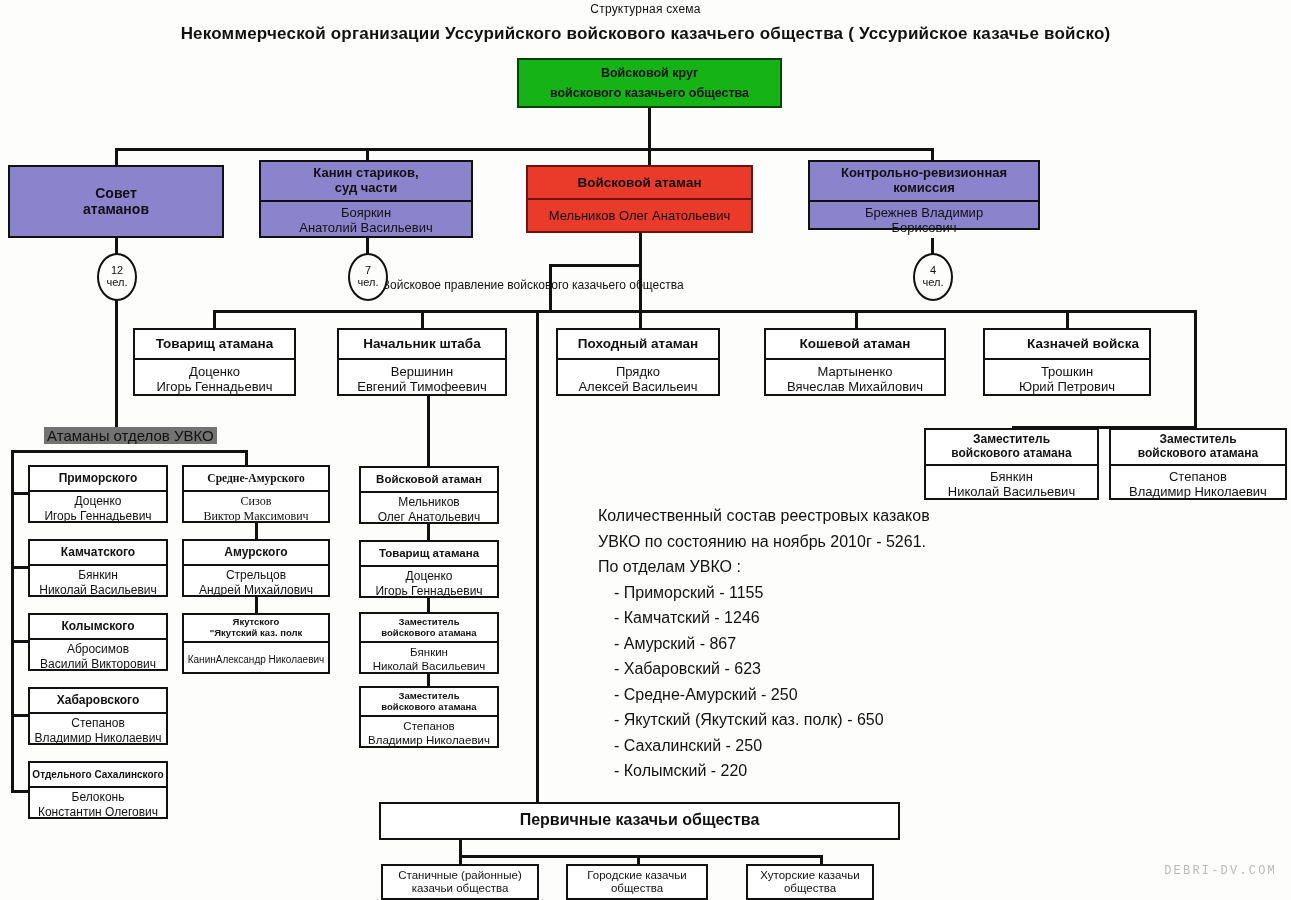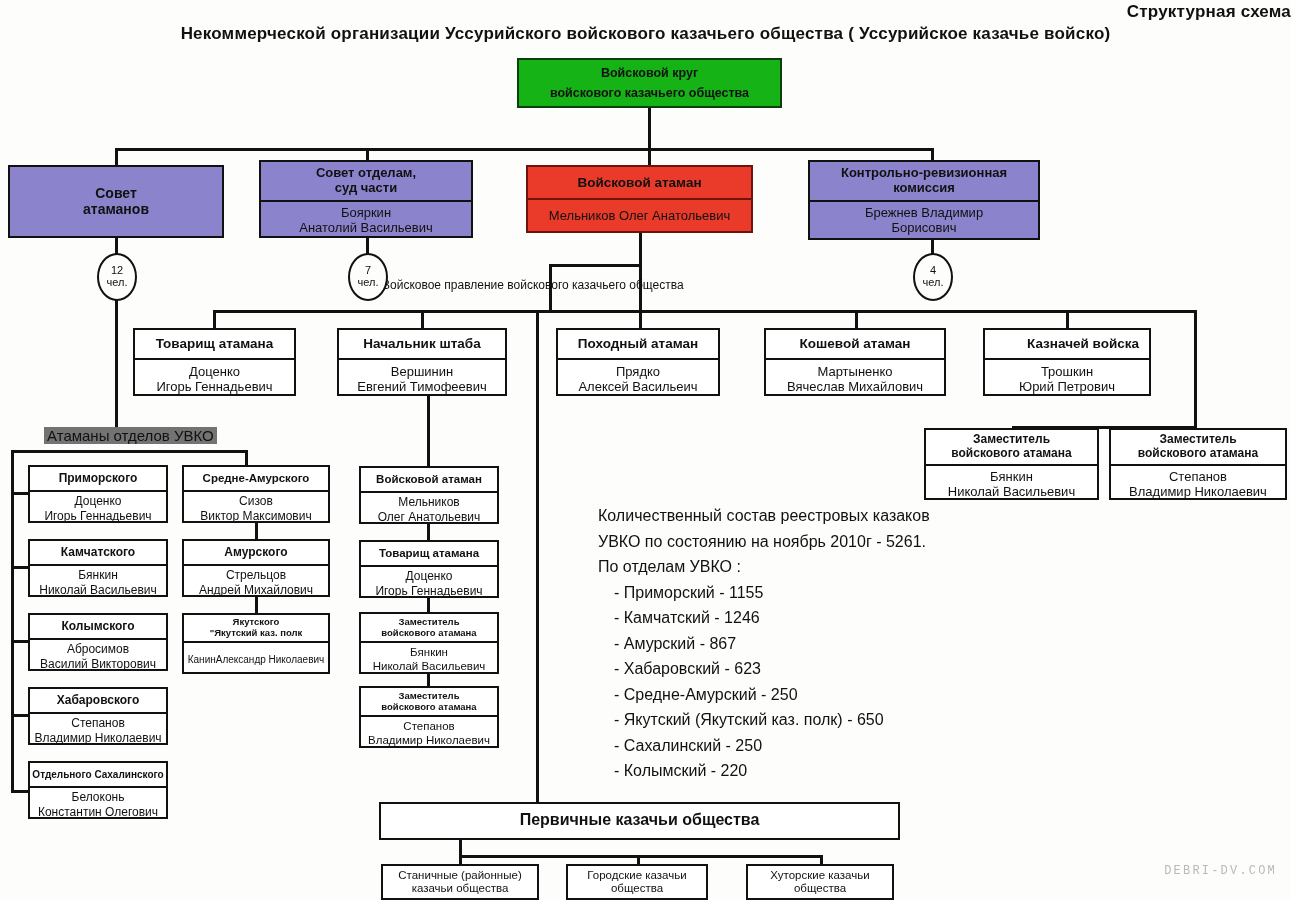--- a/index.html
+++ b/index.html
@@ -1,21 +1,21 @@
 <!DOCTYPE html>
 <html><head>
 <meta charset="utf-8">
 <style>
   html,body{margin:0;padding:0;background:#fdfdfb;}
   body{font-family:"Liberation Sans","DejaVu Sans",sans-serif;color:#111;}
   #canvas{position:relative;width:1291px;height:900px;background:#fdfdfb;overflow:hidden;}
 
   
-  .title1{position:absolute;left:0;top:2px;width:1291px;text-align:right;
-          font-size:17px;font-weight:bold;letter-spacing:.2px;}
+  .title1{position:absolute;left:0;top:2px;width:1291px;text-align:center;
+          font-size:12px;font-weight:normal;letter-spacing:.2px;}
   .title2{position:absolute;left:0;top:24px;width:1291px;text-align:center;
           font-size:17px;font-weight:bold;letter-spacing:.2px;}
 
   
   .box{position:absolute;border:2.5px solid #111;box-sizing:border-box;background:#fff;}
   .box .hd{box-sizing:border-box;font-weight:bold;text-align:center;
            display:flex;align-items:center;justify-content:center;line-height:1.15;}
   .box .bd{box-sizing:border-box;text-align:center;
            display:flex;align-items:center;justify-content:center;line-height:1.18;
            border-top:2.5px solid #111;}
@@ -73,35 +73,35 @@
 
   <div class="box purple" style="left:8px;top:165px;width:216px;height:73px;">
     <div class="hd" style="height:68px;font-size:14px;flex-direction:column;border-top:none;">
       <span>Совет</span>
       <span>атаманов</span>
     </div>
   </div>
 
   <div class="box purple" style="left:259px;top:160px;width:214px;height:78px;">
     <div class="hd" style="height:38px;font-size:13px;flex-direction:column;border-top:none;">
-      <span>Совет отделам,</span>
+      <span>Канин стариков,</span>
       <span>суд части</span>
     </div>
     <div class="bd" style="height:38px;font-size:13px;flex-direction:column;">
       <span>Бояркин</span>
       <span>Анатолий Васильевич</span>
     </div>
   </div>
 
   <div class="box red" style="left:526px;top:165px;width:227px;height:68px;">
     <div class="hd" style="height:31px;font-size:13.5px;border-top:none;">Войсковой атаман</div>
     <div class="bd" style="height:33px;font-size:13px;border-top:2.5px solid #6e140c;">Мельников Олег Анатольевич</div>
   </div>
 
-  <div class="box purple" style="left:808px;top:160px;width:232px;height:80px;">
+  <div class="box purple" style="left:808px;top:160px;width:232px;height:70px;">
     <div class="hd" style="height:38px;font-size:13px;flex-direction:column;border-top:none;">
       <span>Контрольно-ревизионная</span>
       <span>комиссия</span>
     </div>
     <div class="bd" style="height:38px;font-size:13px;flex-direction:column;">
       <span>Брежнев Владимир</span>
       <span>Борисович</span>
     </div>
   </div>
 
@@ -246,21 +246,21 @@
     </div>
   </div>
   <div class="box" style="left:28px;top:761px;width:140px;height:58px;">
     <div class="hd" style="height:23px;font-size:10px;">Отдельного Сахалинского</div>
     <div class="bd" style="height:35px;font-size:12px;flex-direction:column;">
       <span>Белоконь</span>
       <span>Константин Олегович</span>
     </div>
   </div>
 
-  <div class="box" style="left:182px;top:465px;width:148px;height:58px;">
+  <div class="box" style="left:182px;top:465px;width:148px;height:58px;font-family:Liberation Serif, serif;">
     <div class="hd" style="height:23px;font-size:11.5px;">Средне-Амурского</div>
     <div class="bd" style="height:35px;font-size:12px;flex-direction:column;text-align:center;">
       <span>Сизов</span>
       <span>Виктор Максимович</span>
     </div>
   </div>
   <div class="ln vl" style="left:255px;top:523px;height:16px;"></div>
   <div class="box" style="left:182px;top:539px;width:148px;height:58px;">
     <div class="hd" style="height:23px;font-size:12px;">Амурского</div>
     <div class="bd" style="height:35px;font-size:12px;flex-direction:column;">
@@ -354,21 +354,21 @@
       <span>Станичные (районные)</span>
       <span>казачьи общества</span>
     </div>
   </div>
   <div class="box solo" style="left:566px;top:864px;width:142px;height:36px;">
     <div class="hd" style="height:32px;font-size:11.5px;font-weight:normal;flex-direction:column;">
       <span>Городские казачьи</span>
       <span>общества</span>
     </div>
   </div>
-  <div class="box solo" style="left:746px;top:864px;width:148px;height:36px;">
+  <div class="box solo" style="left:746px;top:864px;width:128px;height:36px;">
     <div class="hd" style="height:32px;font-size:11.5px;font-weight:normal;flex-direction:column;">
       <span>Хуторские казачьи</span>
       <span>общества</span>
     </div>
   </div>
 
   <div class="wm">DEBRI-DV.COM</div>
 
 </div>
 

